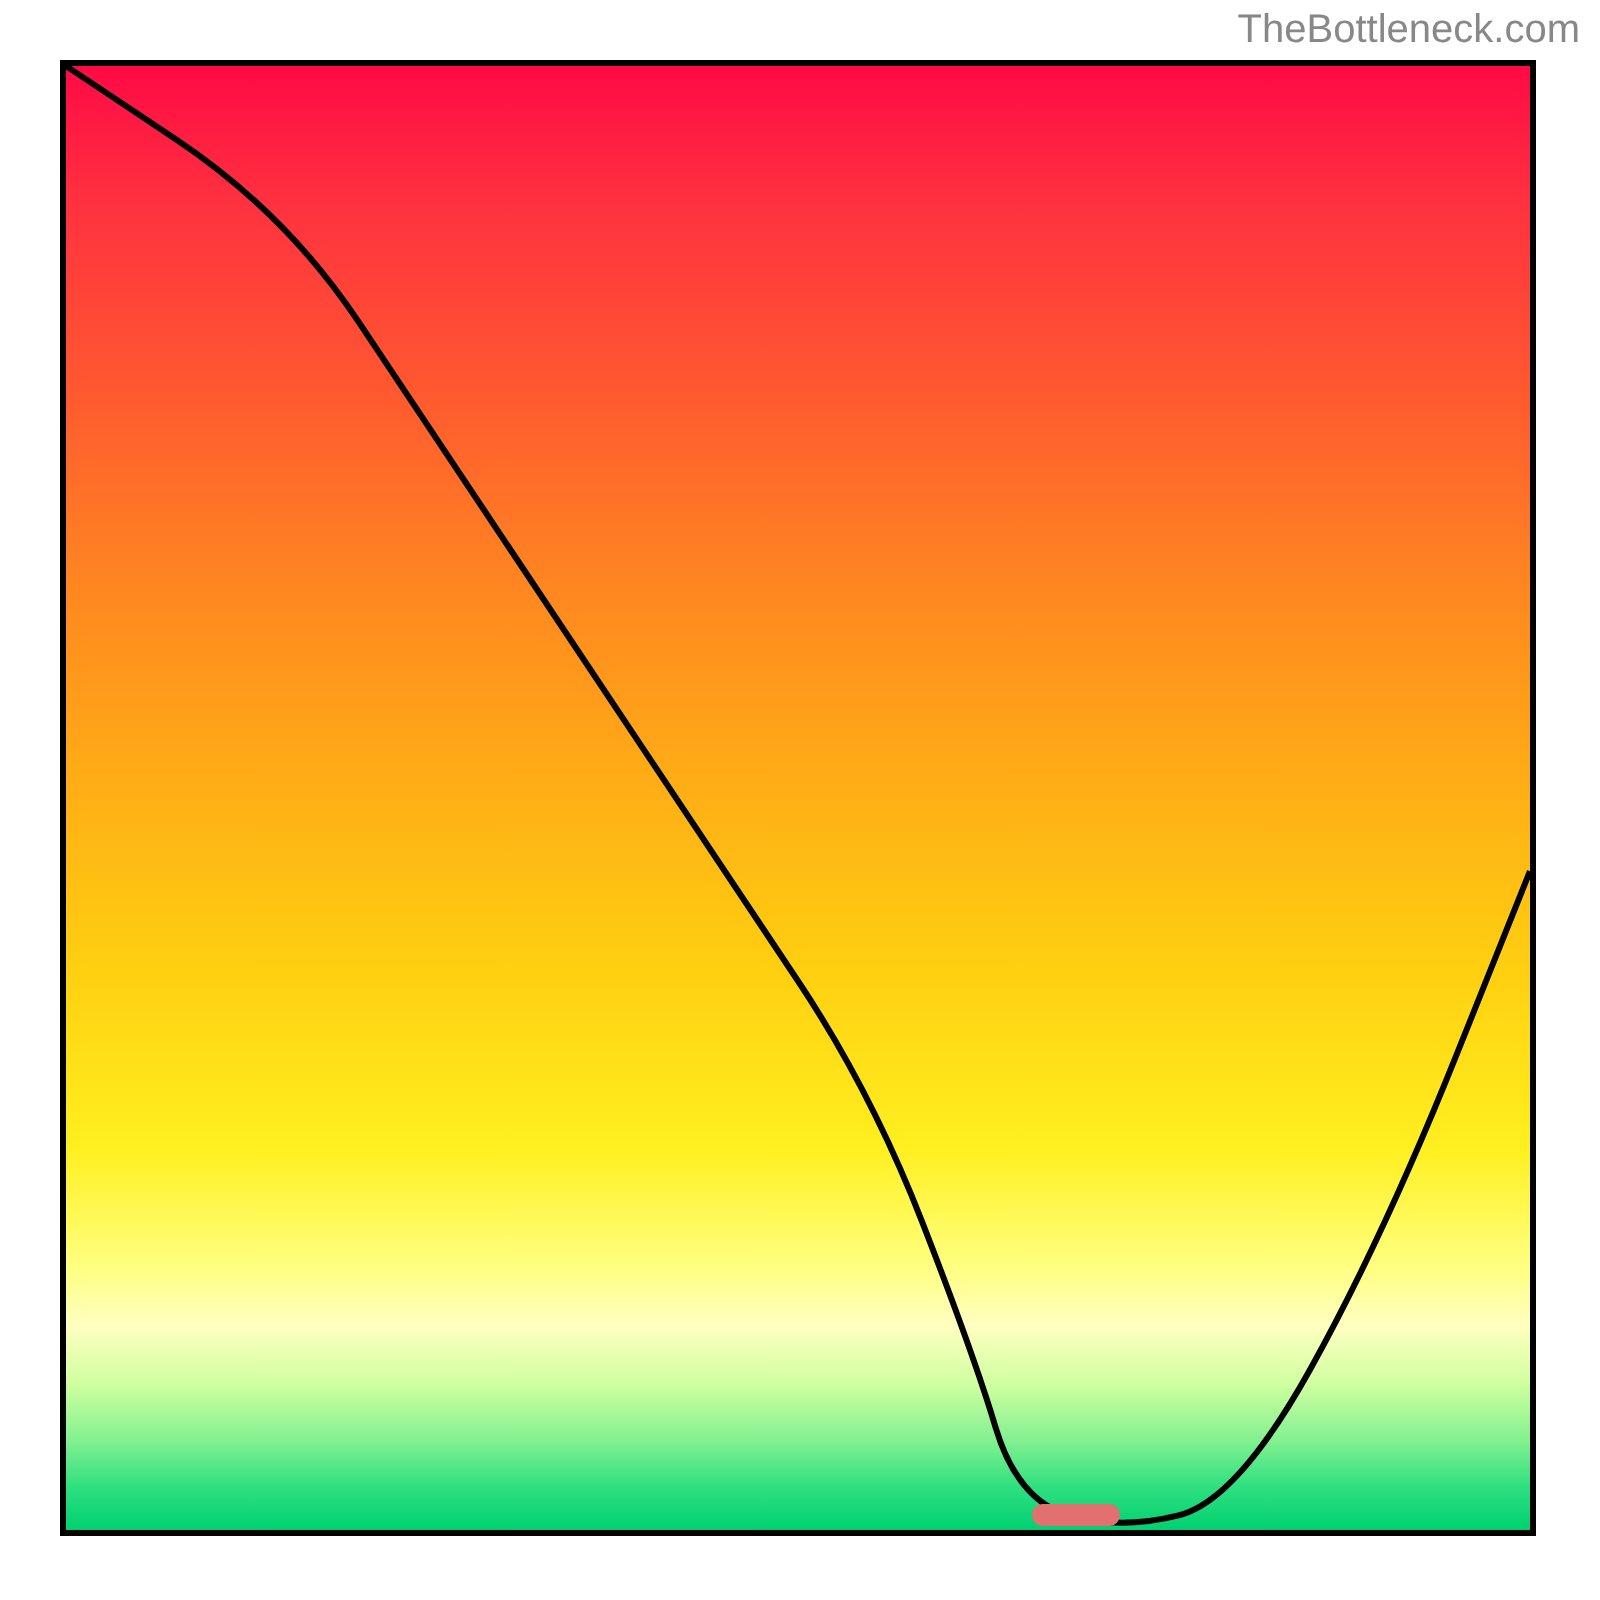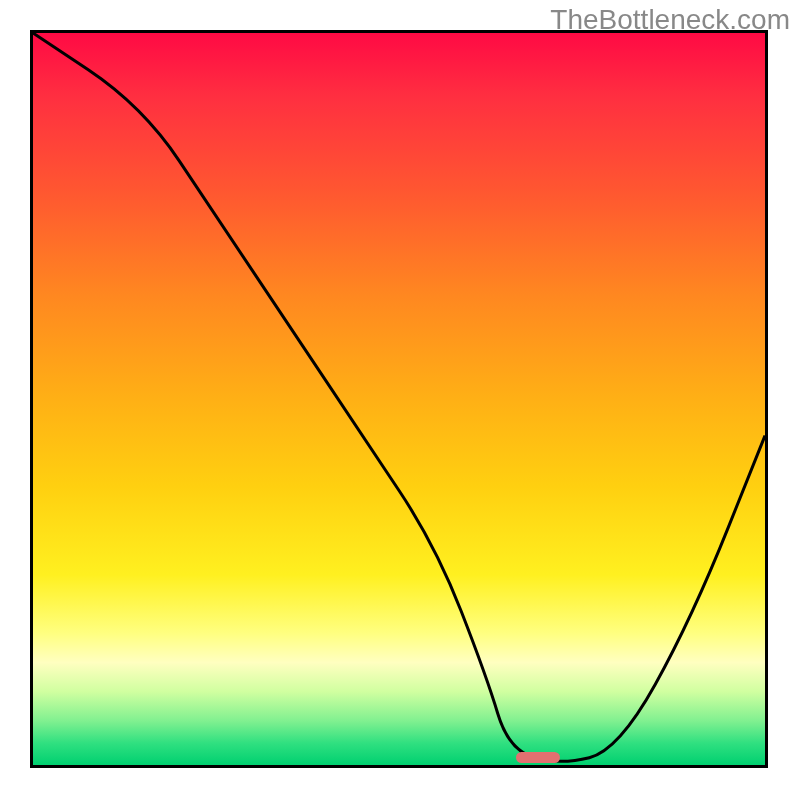--- a/index.html
+++ b/index.html
@@ -8,21 +8,21 @@
     width: 800px;
     height: 800px;
     position: relative;
     font-family: Arial, sans-serif;
   }
   .watermark {
     position: absolute;
     top: 4px;
     right: 10px;
     color: #888;
-    font-size: 28px;
+    font-size: 20px;
     z-index: 10;
   }
   .frame {
     position: absolute;
     top: 30px;
     left: 30px;
     width: 738px;
     height: 738px;
     border: 3px solid black;
     box-sizing: border-box;

